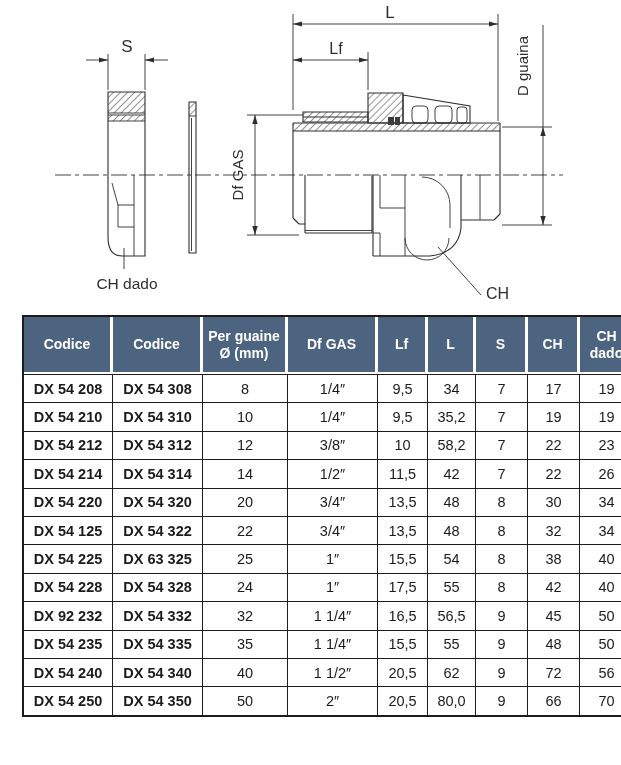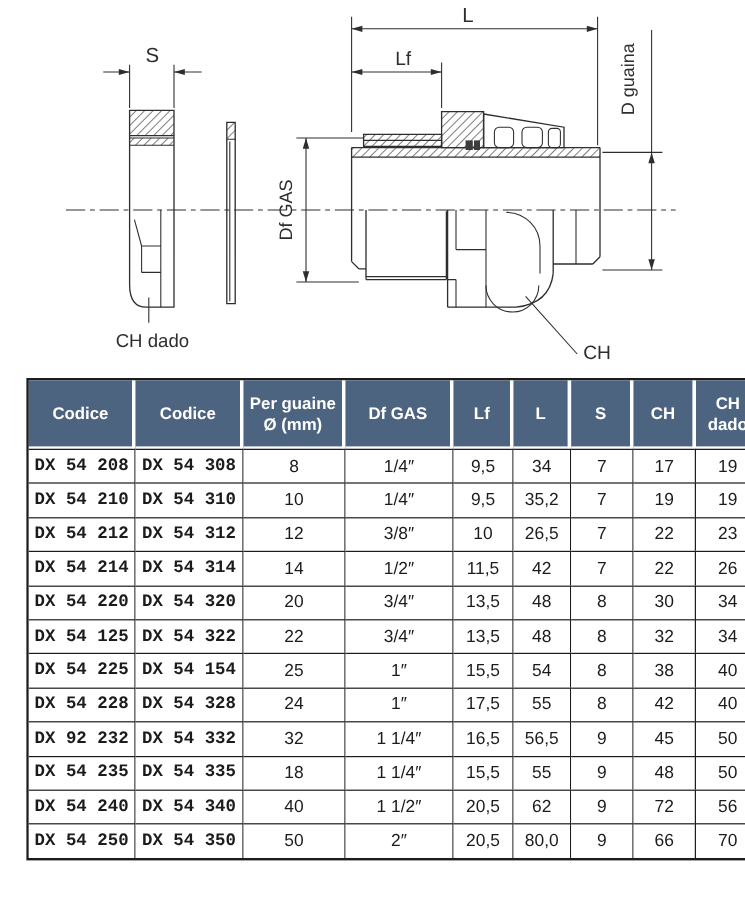--- a/index.html
+++ b/index.html
@@ -35,21 +35,21 @@
   }
   table.spec th:last-child{border-right:none;}
   table.spec td{
     text-align:center;font-size:14.5px;color:#1b1b1b;
     height:27.4px;padding:0 2px;background:#ffffff;
     border-right:1.5px solid var(--grid);
     border-top:1.5px solid var(--grid);
     white-space:nowrap;overflow:hidden;
   }
   table.spec td:last-child{border-right:none;}
-  table.spec td.code{font-weight:bold;font-family:Liberation Mono, monospace;}
+  table.spec td.code{font-weight:bold;}
 </style>
 </head>
 <body>
 
 <div class="drawing-wrap">
 <svg width="621" height="313" viewBox="0 0 621 313" xmlns="http://www.w3.org/2000/svg">
   <defs>
     <pattern id="h" patternUnits="userSpaceOnUse" width="5" height="5" patternTransform="rotate(45)">
       <line x1="0" y1="0" x2="0" y2="5" stroke="#4a4a4a" stroke-width="1.2"></line>
     </pattern>
@@ -179,21 +179,21 @@
         <td class="">7</td>
         <td class="">19</td>
         <td class="">19</td>
       </tr>
       <tr>
         <td class="code">DX 54 212</td>
         <td class="code">DX 54 312</td>
         <td class="">12</td>
         <td class="">3/8″</td>
         <td class="">10</td>
-        <td class="">26,5</td>
+        <td class="">58,2</td>
         <td class="">7</td>
         <td class="">22</td>
         <td class="">23</td>
       </tr>
       <tr>
         <td class="code">DX 54 214</td>
         <td class="code">DX 54 314</td>
         <td class="">14</td>
         <td class="">1/2″</td>
         <td class="">11,5</td>
@@ -219,21 +219,21 @@
         <td class="">22</td>
         <td class="">3/4″</td>
         <td class="">13,5</td>
         <td class="">48</td>
         <td class="">8</td>
         <td class="">32</td>
         <td class="">34</td>
       </tr>
       <tr>
         <td class="code">DX 54 225</td>
-        <td class="code">DX 54 154</td>
+        <td class="code">DX 63 325</td>
         <td class="">25</td>
         <td class="">1″</td>
         <td class="">15,5</td>
         <td class="">54</td>
         <td class="">8</td>
         <td class="">38</td>
         <td class="">40</td>
       </tr>
       <tr>
         <td class="code">DX 54 228</td>
@@ -253,21 +253,21 @@
         <td class="">1 1/4″</td>
         <td class="">16,5</td>
         <td class="">56,5</td>
         <td class="">9</td>
         <td class="">45</td>
         <td class="">50</td>
       </tr>
       <tr>
         <td class="code">DX 54 235</td>
         <td class="code">DX 54 335</td>
-        <td class="">18</td>
+        <td class="">35</td>
         <td class="">1 1/4″</td>
         <td class="">15,5</td>
         <td class="">55</td>
         <td class="">9</td>
         <td class="">48</td>
         <td class="">50</td>
       </tr>
       <tr>
         <td class="code">DX 54 240</td>
         <td class="code">DX 54 340</td>

